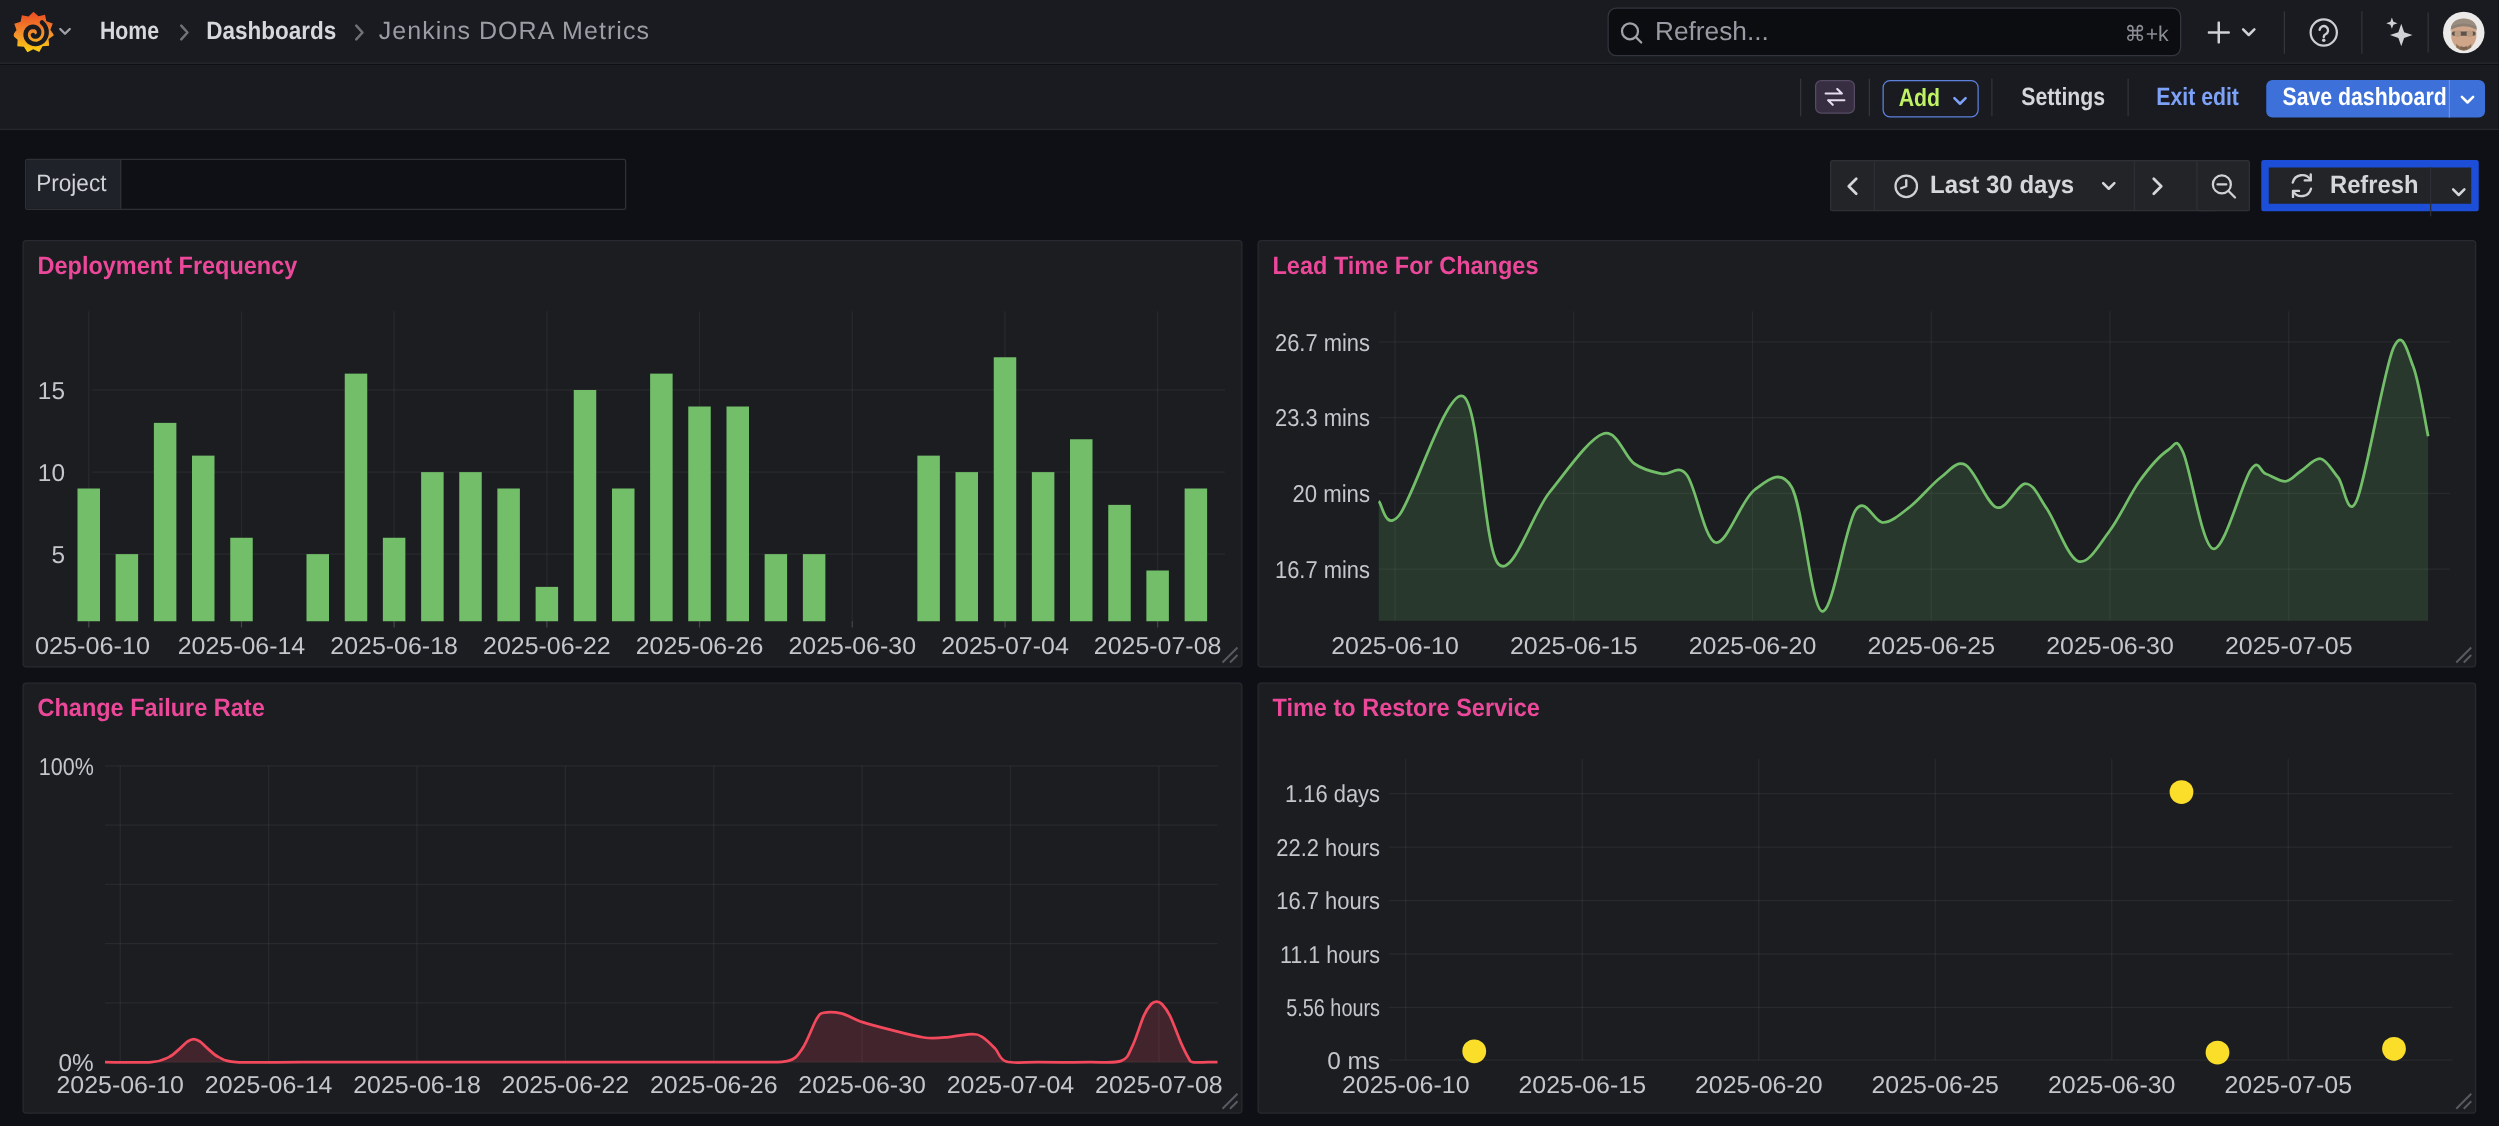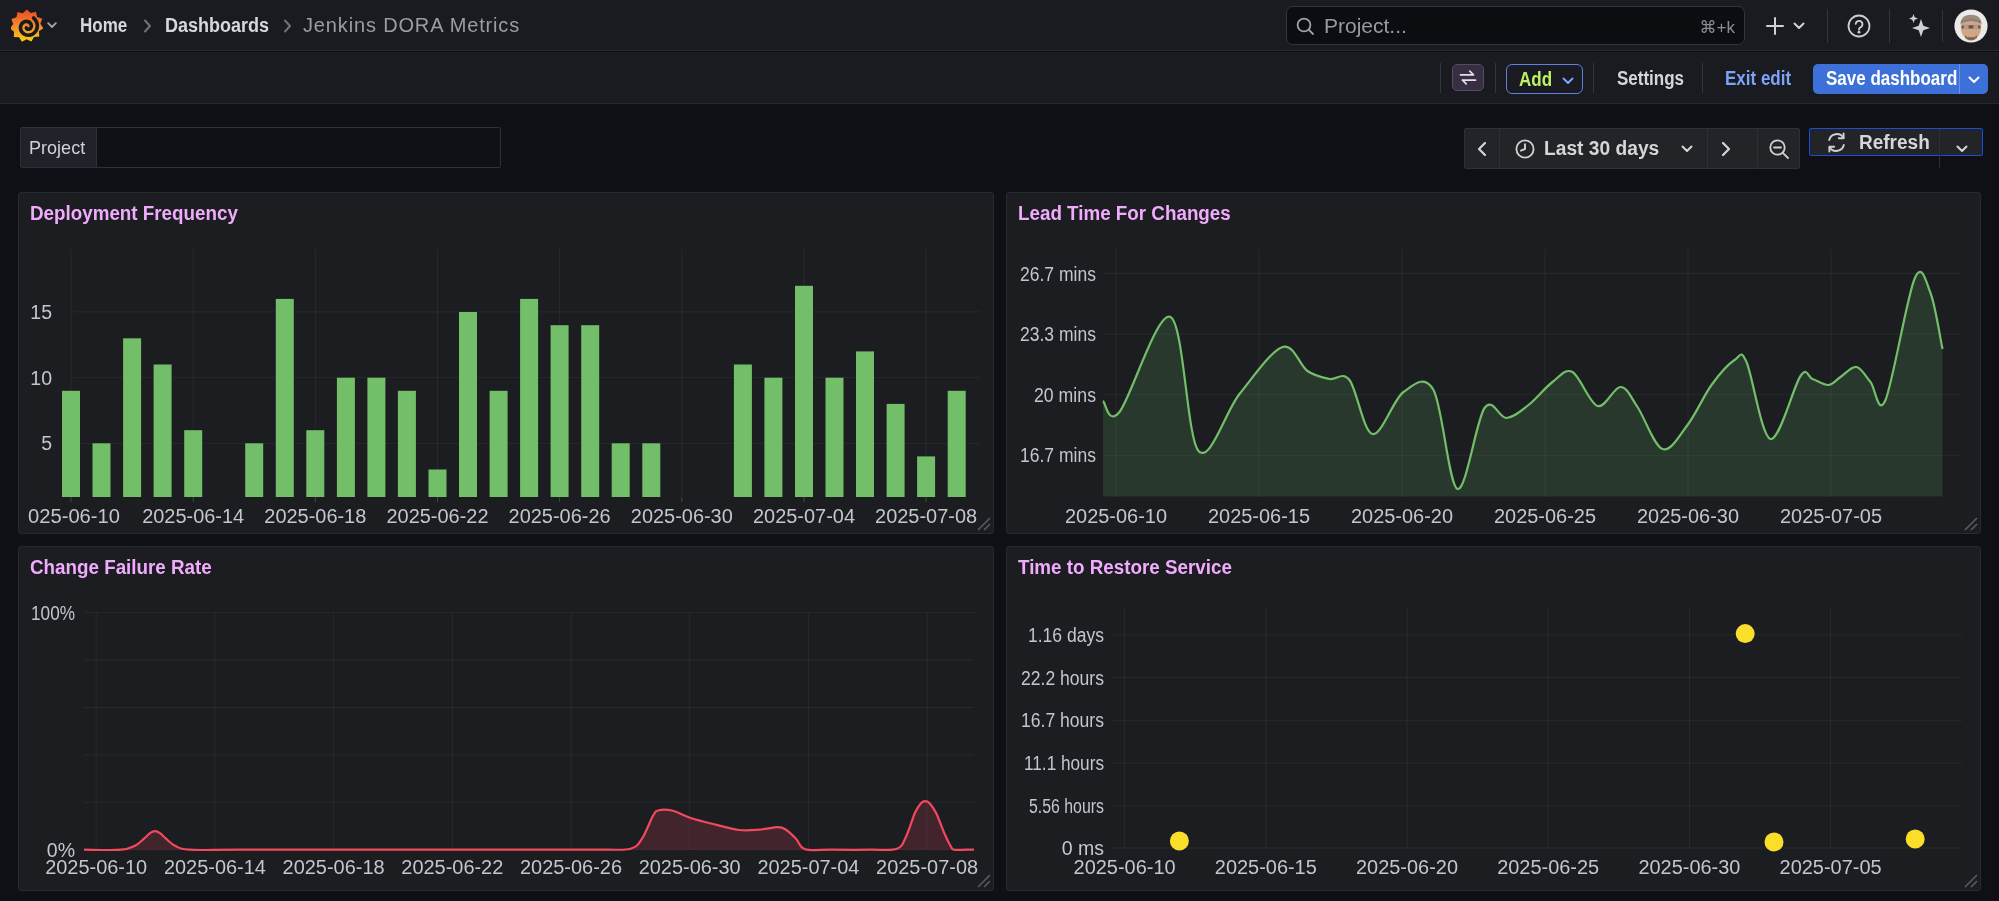--- a/index.html
+++ b/index.html
@@ -8,21 +8,21 @@
 .abs { position:absolute; }
 
 #hdr { position:absolute; left:0; top:0; width:1999px; height:51px; background:#191b20; border-bottom:1px solid #26282d; }
 #tb2 { position:absolute; left:0; top:52px; width:1999px; height:52px; background:#191b20; border-bottom:1px solid #26282d; }
 .crumb { color:#d7d8dc; font-size:20px; font-weight:700; }
 .crumb.dim { color:#9b9da4; font-weight:400; }
 #search { position:absolute; left:1286px; top:6px; width:459px; height:39px; border:1px solid #33353c; background:#0c0d11; border-radius:7px; }
 .vline { position:absolute; width:1px; background:#33353b; }
 
 .panel { position:absolute; background:#1b1d21; border:1px solid #272a30; border-radius:3px; }
-.ptitle { position:absolute; left:11px; top:9px; font-size:20px; font-weight:700; color:#f0abfc; white-space:nowrap; }
+.ptitle { position:absolute; left:11px; top:9px; font-size:20px; font-weight:700; color:#ec4899; white-space:nowrap; }
 .cx { display:inline-block; transform:scaleX(0.9); transform-origin:0 50%; white-space:nowrap; }
 .cxt { display:inline-block; transform:scaleX(0.94); transform-origin:0 50%; white-space:nowrap; }
 .cx85 { display:inline-block; transform:scaleX(0.85); transform-origin:0 50%; white-space:nowrap; }
 svg text { font-family:"Liberation Sans",sans-serif; }
 .ax { fill:#c4c6cc; font-size:19.5px; }
 </style>
 </head>
 <body>
 <div id="app">
 
@@ -49,21 +49,21 @@
     <svg class="abs" style="left:283px;top:19px" width="9" height="14" viewBox="0 0 9 14">
         <path d="M2,1.5 L7,7 L2,12.5" fill="none" stroke="#70727a" stroke-width="2" stroke-linecap="round" stroke-linejoin="round"></path>
       </svg>
     <div class="abs crumb dim" style="left:303px;top:14px;letter-spacing:0.85px;">Jenkins DORA Metrics</div>
 
     <div id="search">
       <svg class="abs" style="left:9px;top:10px" width="19" height="19" viewBox="0 0 19 19">
           <circle cx="8" cy="8" r="6.4" fill="none" stroke="#9fa2a8" stroke-width="1.8"></circle>
           <path d="M12.7,12.7 L17,17" stroke="#9fa2a8" stroke-width="1.8" stroke-linecap="round"></path>
         </svg>
-      <div class="abs" style="left:37px;top:7px;font-size:21px;color:#989ba3;">Project...</div>
+      <div class="abs" style="left:37px;top:7px;font-size:21px;color:#989ba3;">Refresh...</div>
       <div class="abs" style="right:9px;top:10px;font-size:17px;color:#8b8e95;">⌘+k</div>
     </div>
     <svg class="abs" style="left:1766px;top:17px" width="18" height="18" viewBox="0 0 18 18">
         <path d="M9,1 L9,17 M1,9 L17,9" stroke="#d0d1d5" stroke-width="2" stroke-linecap="round"></path>
       </svg>
     <svg class="abs" style="left:1793px;top:22px" width="12" height="8" viewBox="0 0 12 8">
         <path d="M1.5,1.5 L6,6 L10.5,1.5" fill="none" stroke="#d0d1d5" stroke-width="2" stroke-linecap="round" stroke-linejoin="round"></path>
       </svg>
     <div class="vline" style="left:1827px;top:9px;height:34px;"></div>
     <svg class="abs" style="left:1847px;top:14px" width="24" height="24" viewBox="0 0 24 24">
@@ -151,21 +151,21 @@
         </svg>
     </div>
   </div>
   <div class="abs" style="left:1757px;top:128px;width:43px;height:41px;background:#222428;border:1px solid #2e3036;border-radius:2px;display:flex;align-items:center;justify-content:center;">
     <svg width="22" height="22" viewBox="0 0 22 22">
         <circle cx="9.5" cy="9.5" r="7.2" fill="none" stroke="#d0d1d5" stroke-width="1.8"></circle>
         <path d="M6,9.5 L13,9.5" stroke="#d0d1d5" stroke-width="1.8" stroke-linecap="round"></path>
         <path d="M14.8,14.8 L20,20" stroke="#d0d1d5" stroke-width="1.8" stroke-linecap="round"></path>
       </svg>
   </div>
-  <div class="abs" style="left:1809px;top:128px;width:174px;height:28px;background:#222428;border:1px solid #1d4ed8;border-radius:2px;display:flex;align-items:center;">
+  <div class="abs" style="left:1809px;top:128px;width:174px;height:41px;background:#222428;border:6px solid #1d4ed8;border-radius:2px;display:flex;align-items:center;">
     <svg style="margin-left:16px" width="21" height="21" viewBox="0 0 21 21">
       <path d="M3.2,8 a7.8,7.8 0 0 1 14.2,-2.2 M17.8,13 a7.8,7.8 0 0 1 -14.2,2.2" fill="none" stroke="#d0d1d5" stroke-width="1.9" stroke-linecap="round"></path>
       <path d="M17.6,1.5 L17.6,6.3 L12.8,6.3" fill="none" stroke="#d0d1d5" stroke-width="1.9" stroke-linecap="round" stroke-linejoin="round"></path>
       <path d="M3.4,19.5 L3.4,14.7 L8.2,14.7" fill="none" stroke="#d0d1d5" stroke-width="1.9" stroke-linecap="round" stroke-linejoin="round"></path>
     </svg>
     <div style="margin-left:12px;font-size:20px;font-weight:700;color:#d5d6da;"><span class="cx" style="transform:scaleX(0.95);">Refresh</span></div>
     <div style="position:absolute;left:129px;top:0;width:1px;height:39px;background:#2c2f35;"></div>
     <svg style="position:absolute;left:146px;top:16px" width="12" height="8" viewBox="0 0 12 8">
         <path d="M1.5,1.5 L6,6 L10.5,1.5" fill="none" stroke="#d5d6da" stroke-width="2" stroke-linecap="round" stroke-linejoin="round"></path>
       </svg>

